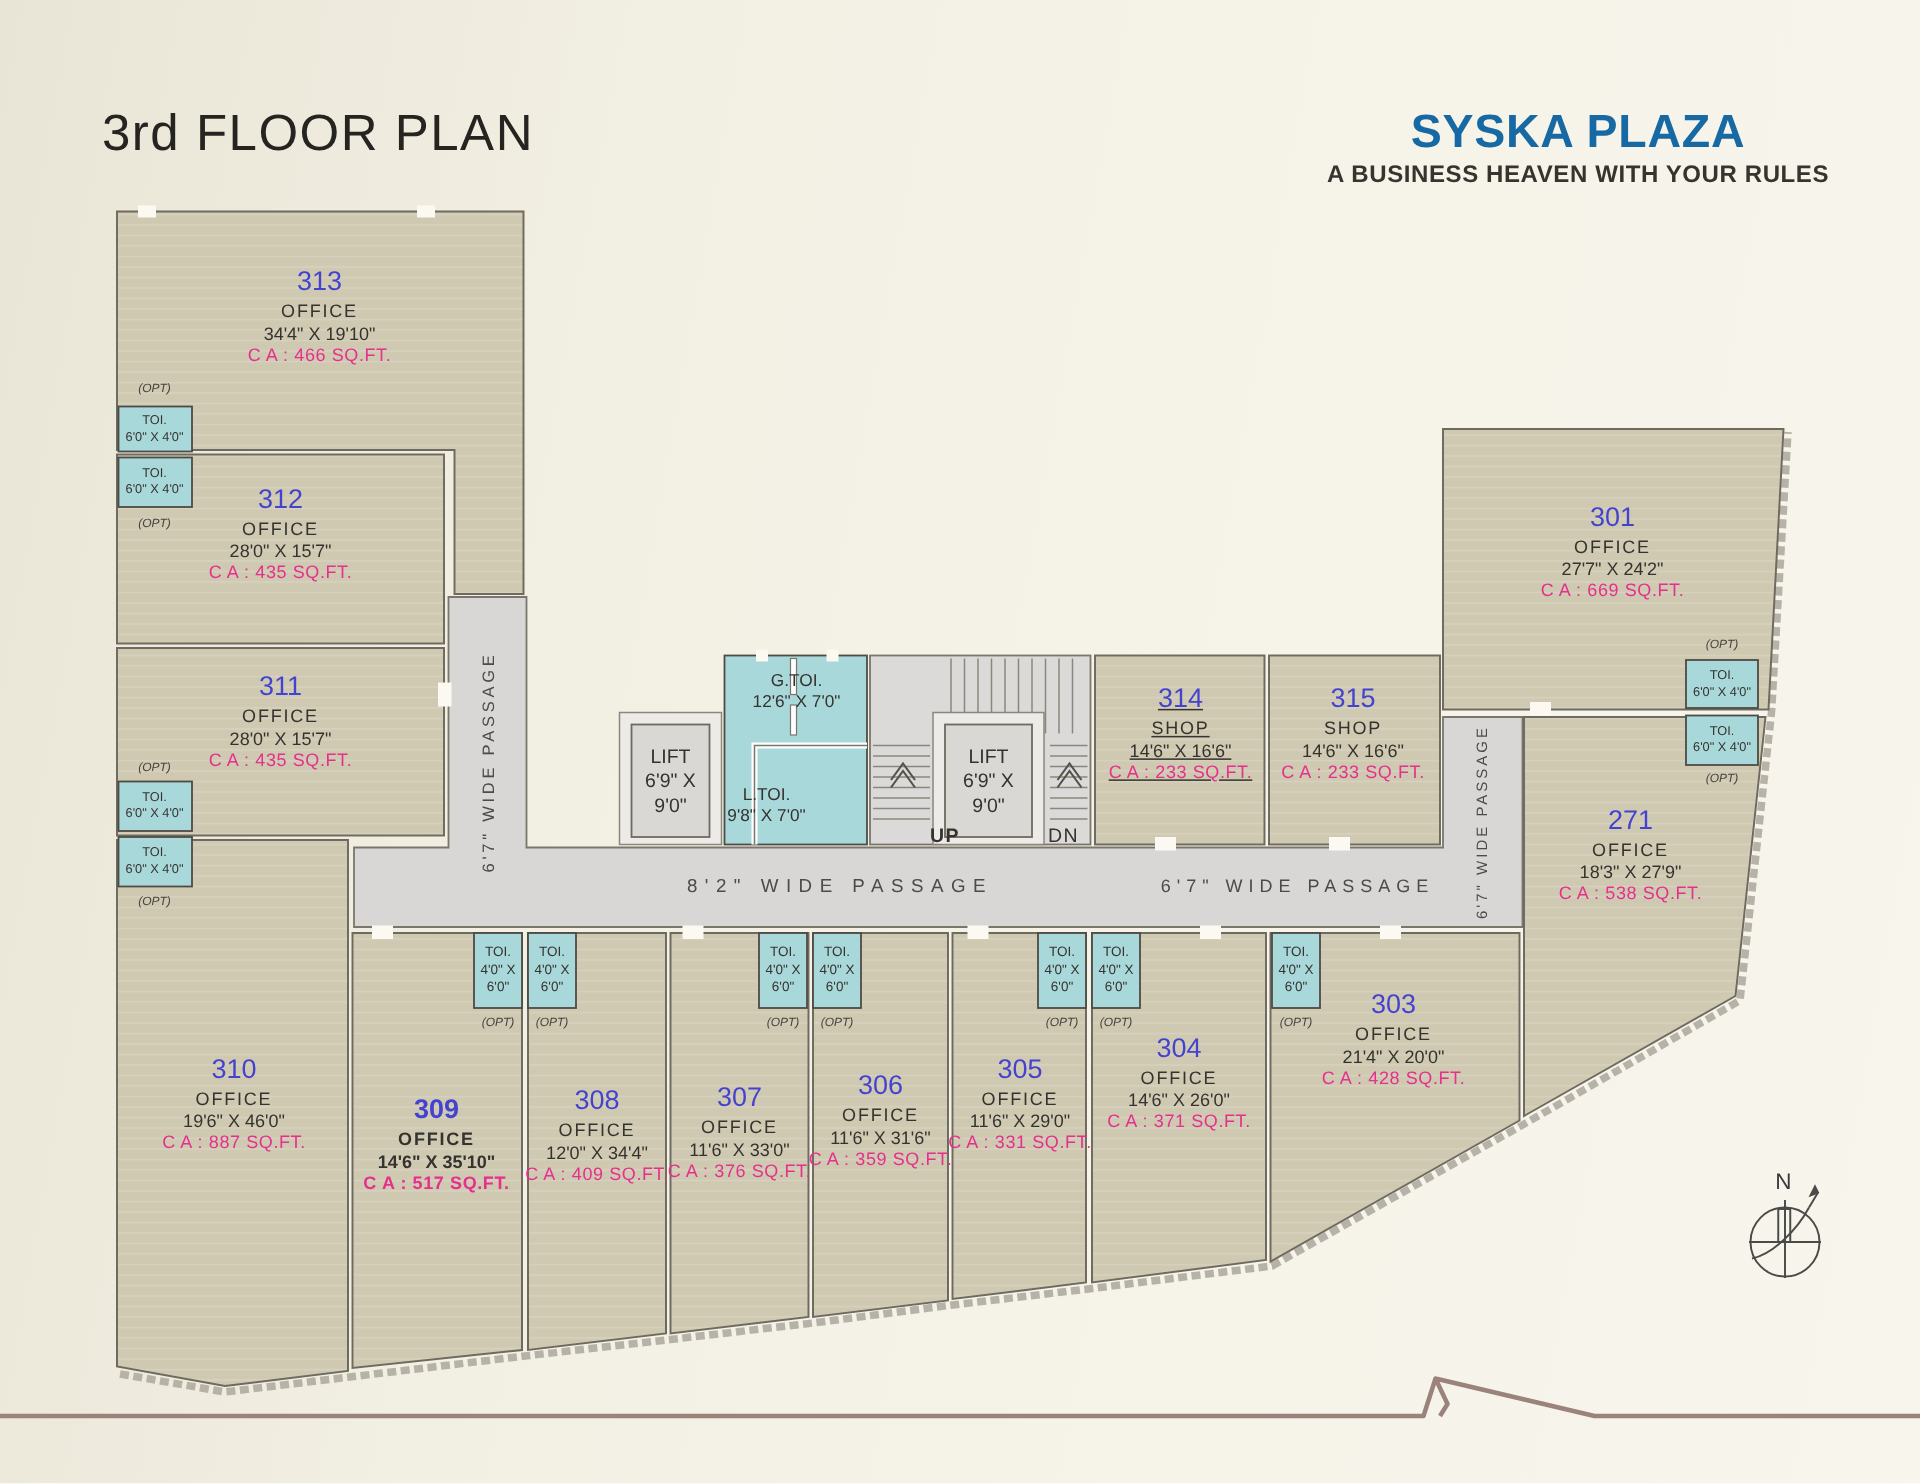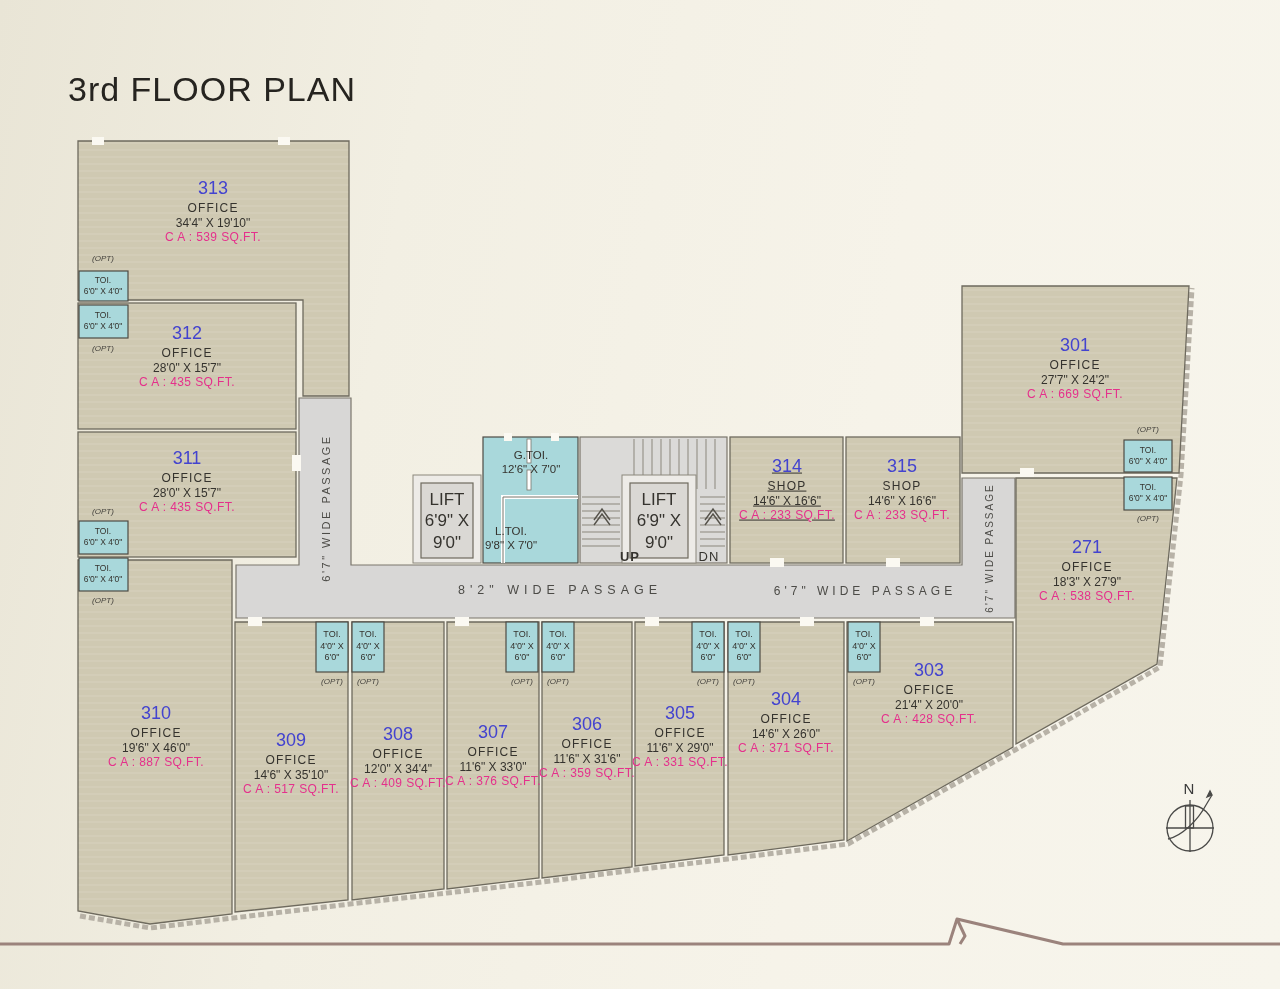--- a/index.html
+++ b/index.html
@@ -15,21 +15,21 @@
   .lbl{position:absolute;transform:translate(-50%,-50%);text-align:center;white-space:nowrap;
     color:#35332e;line-height:1.22;}
   .room-lbl{font-size:12px;}
   .rnum{color:#4343cf;font-size:18px;margin-bottom:1px;}
   .rtype{letter-spacing:1.2px;}
   .rarea{color:#e5308c;letter-spacing:.4px;}
   .toi-lbl{font-size:8.5px;line-height:1.3;}
   .toi-lbl-v{font-size:9px;line-height:1.3;}
   .opt-lbl{font-size:8px;font-style:italic;color:#45433e;}
   .gtoi-lbl{font-size:11.5px;line-height:1.25;}
-  .lift-lbl{font-size:17px;line-height:1.25;}
+  .lift-lbl{font-size:13px;line-height:1.25;}
   .updn-lbl{font-size:13px;letter-spacing:1px;}
   .passage-lbl{font-size:12.5px;letter-spacing:5px;color:#4c4b47;}
   .passage-lbl.compact{letter-spacing:4px;font-size:12px;}
   .passage-vert{position:absolute;transform:translate(-50%,-50%) rotate(-90deg);
     font-size:11px;letter-spacing:2.5px;color:#4c4b47;white-space:nowrap;text-align:center;}
   .passage-vert.small{font-size:10px;letter-spacing:2px;}
   .north-lbl{font-size:15px;color:#3a3a3a;}
 </style>
 </head>
 <body>
@@ -148,46 +148,48 @@
       <rect x="1185.5" y="806" width="8" height="22"></rect>
       <path d="M1168,839 C1182,836 1198,820 1206,805"></path>
       <line x1="1206" y1="805" x2="1212" y2="795"></line>
       <path d="M1212,795 l-5,2 l3,-6 z" fill="#4a4a48"></path>
     </g>
 
     <path d="M0,944 H949 L957,919 L965,936 L960,944 M957,919 L1063,944 H1280" fill="none" stroke="#9b837c" stroke-width="3" stroke-linejoin="round"></path>
   </svg>
 
   <div class="hdr-title">3rd FLOOR PLAN</div>
+  <div class="brand">SYSKA PLAZA</div>
+  <div class="tagline">A BUSINESS HEAVEN WITH YOUR RULES</div>
 
   <div class="lbl room-lbl" style="left:213px;top:211px;">
     <div class="rnum">313</div>
     <div class="rtype">OFFICE</div>
     <div class="rdims">34'4" X 19'10"</div>
-    <div class="rarea">C A : 539 SQ.FT.</div>
+    <div class="rarea">C A : 466 SQ.FT.</div>
   </div>
   <div class="lbl room-lbl" style="left:187px;top:356px;">
     <div class="rnum">312</div>
     <div class="rtype">OFFICE</div>
     <div class="rdims">28'0" X 15'7"</div>
     <div class="rarea">C A : 435 SQ.FT.</div>
   </div>
   <div class="lbl room-lbl" style="left:187px;top:481px;">
     <div class="rnum">311</div>
     <div class="rtype">OFFICE</div>
     <div class="rdims">28'0" X 15'7"</div>
     <div class="rarea">C A : 435 SQ.FT.</div>
   </div>
   <div class="lbl room-lbl" style="left:156px;top:736px;">
     <div class="rnum">310</div>
     <div class="rtype">OFFICE</div>
     <div class="rdims">19'6" X 46'0"</div>
     <div class="rarea">C A : 887 SQ.FT.</div>
   </div>
-  <div class="lbl room-lbl" style="left:291px;top:763px;">
+  <div class="lbl room-lbl" style="left:291px;top:763px;font-weight:bold;">
     <div class="rnum">309</div>
     <div class="rtype">OFFICE</div>
     <div class="rdims">14'6" X 35'10"</div>
     <div class="rarea">C A : 517 SQ.FT.</div>
   </div>
   <div class="lbl room-lbl" style="left:398px;top:757px;">
     <div class="rnum">308</div>
     <div class="rtype">OFFICE</div>
     <div class="rdims">12'0" X 34'4"</div>
     <div class="rarea">C A : 409 SQ.FT.</div>

